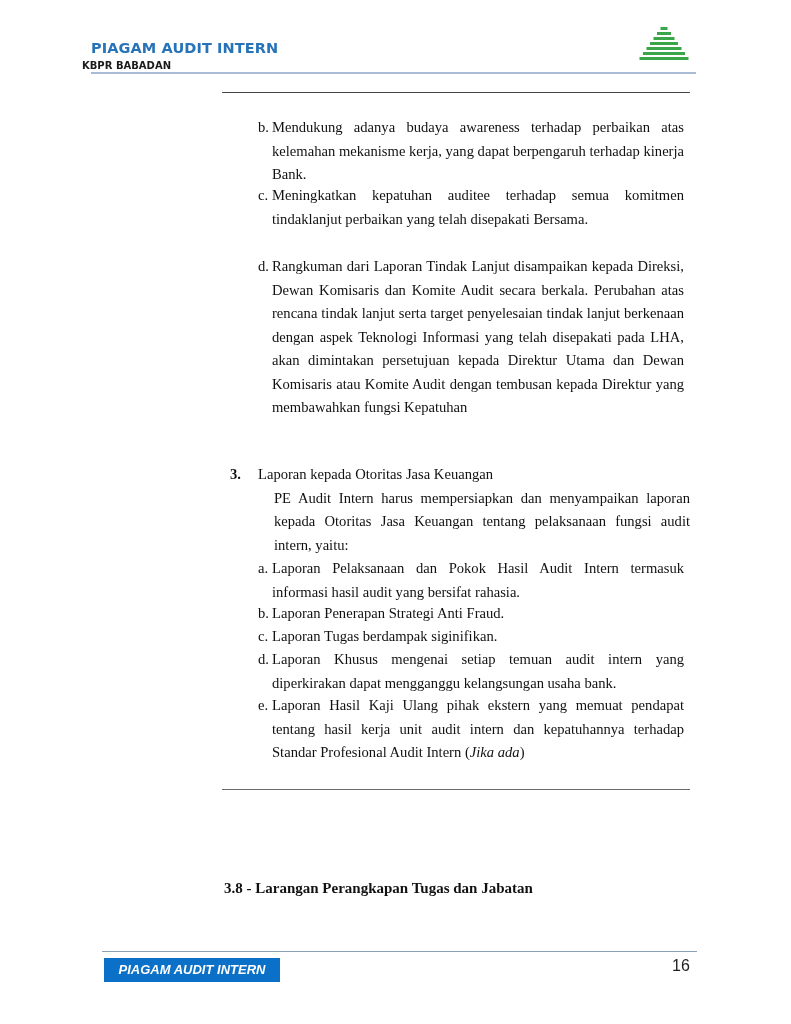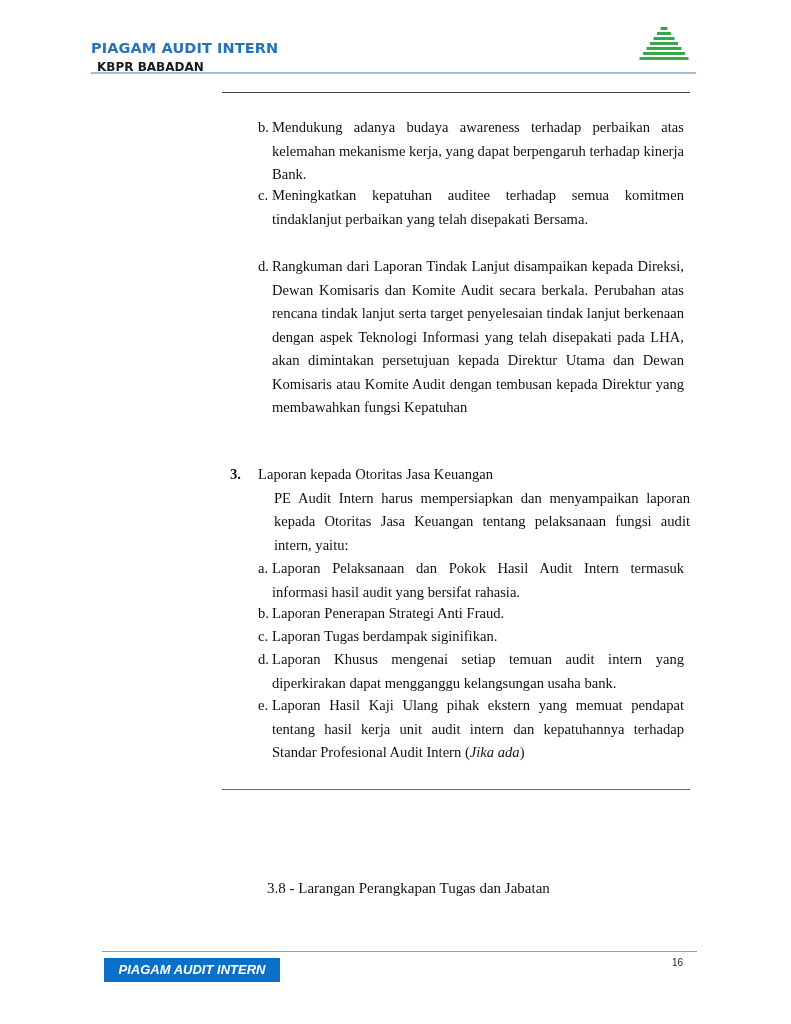--- a/index.html
+++ b/index.html
@@ -1,40 +1,40 @@
 <!DOCTYPE html>
 <html><head>
   <meta charset="utf-8">
   <style>
     html, body { margin: 0; padding: 0; background: #ffffff; }
     body { width: 791px; height: 1024px; position: relative; overflow: hidden; }
     .page { position: absolute; left: 0; top: 0; width: 791px; height: 842px; background: #fff; }
 
     .hdr-title { position: absolute; left: 91px; top: 40px; font-family: "DejaVu Sans", sans-serif; font-weight: bold; font-size: 14.5px; color: #2773b8; letter-spacing: 0.1px; }
-    .hdr-sub { position: absolute; left: 97px; top: 60px; font-family: "DejaVu Sans", sans-serif; font-weight: bold; font-size: 12px; color: #1a1a1a; }
+    .hdr-sub { position: absolute; left: 82px; top: 60px; font-family: "DejaVu Sans", sans-serif; font-weight: bold; font-size: 10px; color: #1a1a1a; }
     .hdr-rule { position: absolute; left: 91px; top: 72px; width: 605px; height: 2px; background: #a9bad6; }
     .logo { position: absolute; left: 636px; top: 25px; width: 56px; height: 40px; }
     .top-rule { position: absolute; left: 222px; top: 92px; width: 468px; height: 1px; background: #444; }
 
     .body-text { font-family: "Liberation Serif", serif; font-size: 14.6px; color: #111; line-height: 23.5px; }
     .item { position: absolute; left: 258px; width: 426px; }
     .item .lbl { position: absolute; left: 0; top: 0; }
     .item .txt { margin-left: 14px; text-align: justify; text-align-last: left; }
 
     .section { position: absolute; left: 230px; width: 460px; }
     .section .num { position: absolute; left: 0; top: 0; font-weight: bold; }
     .section .head { margin-left: 28px; font-weight: normal; }
     .section .para { margin-left: 44px; text-align: justify; text-align-last: left; }
 
     .mid-rule { position: absolute; left: 222px; top: 789px; width: 468px; height: 1px; background: #6a6a6a; }
-    .sub-heading { position: absolute; left: 224px; top: 880px; font-family: "Liberation Serif", serif; font-weight: normal; font-size: 15px; color: #111; margin-left: 43px; }
+    .sub-heading { position: absolute; left: 224px; top: 880px; font-family: "Liberation Serif", serif; font-weight: bold; font-size: 15px; color: #111; }
 
     .ftr-rule { position: absolute; left: 102px; top: 951px; width: 595px; height: 1px; background: #8aa0b8; }
     .ftr-badge { position: absolute; left: 104px; top: 958px; width: 176px; height: 24px; background: #0b70c7; color: #fff; font-family: "Liberation Sans", sans-serif; font-weight: bold; font-style: italic; font-size: 13px; line-height: 24px; text-align: center; }
-    .ftr-page { position: absolute; left: 672px; top: 957px; font-family: "Liberation Sans", sans-serif; font-size: 10px; color: #222; }
+    .ftr-page { position: absolute; left: 672px; top: 957px; font-family: "Liberation Sans", sans-serif; font-size: 16px; color: #222; }
     em { font-style: italic; }
   </style>
 </head>
 <body>
 
 <div class="page">
 
   <div class="hdr-title">PIAGAM AUDIT INTERN</div>
   <div class="hdr-sub">KBPR BABADAN</div>
   <svg class="logo" viewBox="0 0 56 40">

